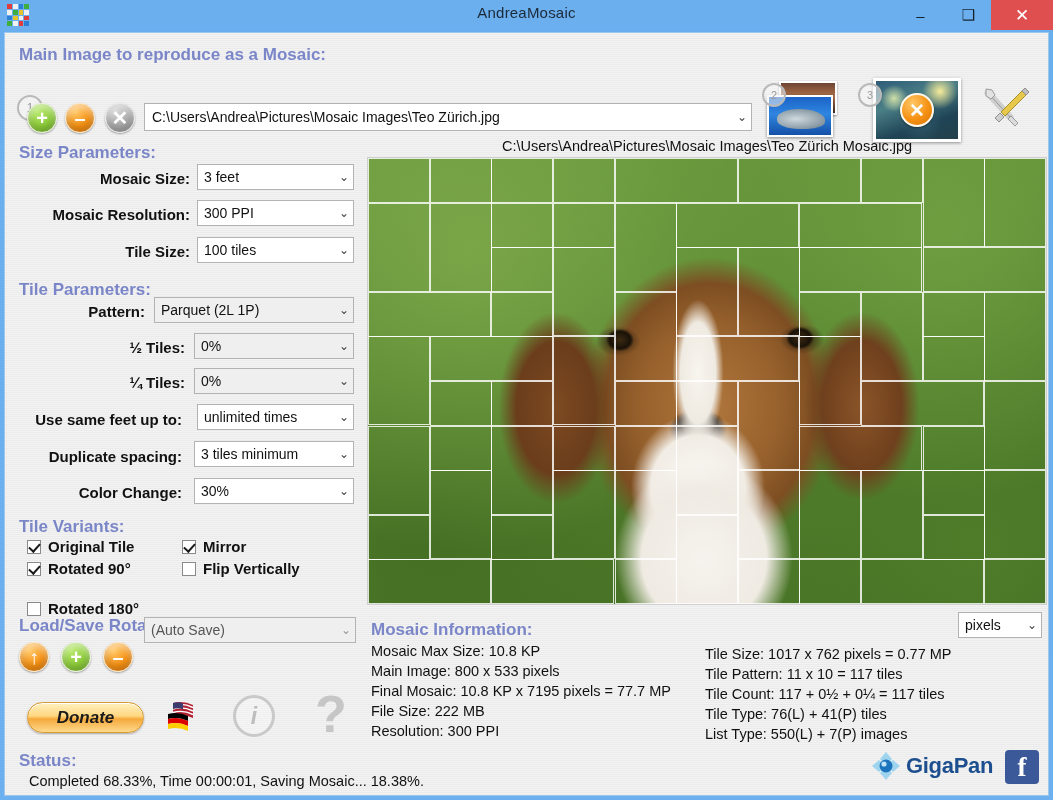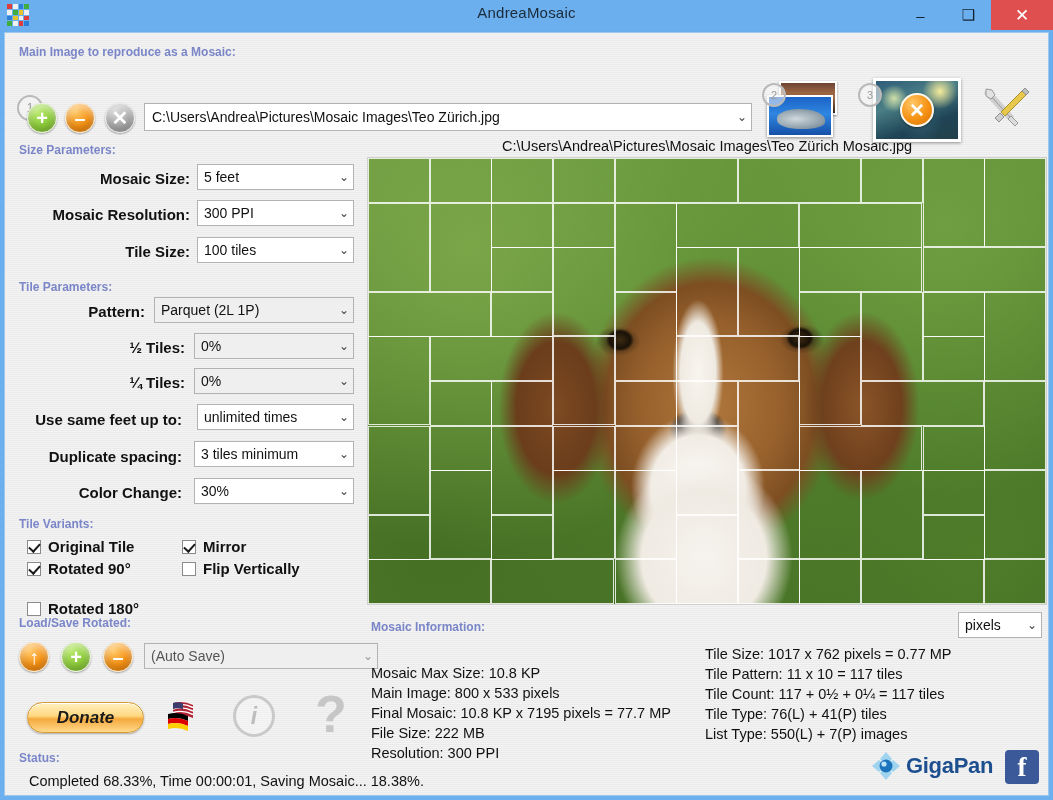--- a/index.html
+++ b/index.html
@@ -46,21 +46,21 @@
     position: absolute; left: 4px; top: 32px;
     width: 1045px; height: 764px;
     background:
       repeating-linear-gradient(180deg, #f3f3f3 0px, #f3f3f3 1px, #ebebeb 1px, #ebebeb 2px);
     border: 1px solid #9dc8ec;
     box-sizing: border-box;
     overflow: hidden;
   }
 
   .grouplabel {
-    color: #7a86c8; font-weight: bold; font-size: 12px;
+    color: #7a86c8; font-weight: bold; font-size: 17px;
   }
 
   
   #main-image-label { position: absolute; left: 14px; top: 12px; }
 
   .circbtn {
     position: absolute; width: 30px; height: 30px; border-radius: 50%;
     box-sizing: border-box; cursor: default;
     box-shadow: 0 1px 2px rgba(0,0,0,.35), inset 0 -5px 7px rgba(0,0,0,.15), inset 0 4px 6px rgba(255,255,255,.55);
     display: flex; align-items: center; justify-content: center;
@@ -249,21 +249,21 @@
     position: absolute; box-sizing: border-box;
     border: 1px solid rgba(255,255,255,.82);
   }
 
   #units-combo {
     position: absolute; left: 953px; top: 579px; width: 84px; height: 26px;
   }
 
   
   #mosaic-info-label { position: absolute; left: 366px; top: 587px; }
-  #info-left  { position: absolute; left: 366px; top: 630px; }
+  #info-left  { position: absolute; left: 366px; top: 608px; }
   #info-right { position: absolute; left: 700px; top: 611px; }
   #info-left div, #info-right div { font-size: 14.5px; color: #111; line-height: 20px; white-space: nowrap; }
 
   
   #gigapan { position: absolute; left: 866px; top: 718px; display: flex; align-items: center; }
   #gigapan .gp-mark {
     width: 30px; height: 30px; position: relative; margin-right: 5px;
   }
   #gigapan .gp-text { font-size: 22px; font-weight: bold; color: #1d4f8f; letter-spacing: -.3px; }
   #facebook {
@@ -341,21 +341,21 @@
           <path d="M20 30 l4 4 -5 5 -4 -4 z" fill="#cfcfcf" stroke="#8f8f8f"></path>
           <path d="M42 8 l4 4 3 -3 -4 -4 z" fill="#bfbfbf" stroke="#8f8f8f"></path>
         </g>
       </svg>
     </div>
 
     <div class="grouplabel sec-label" style="top:110px">Size Parameters:</div>
 
     <div class="fieldlabel" style="top:137px; right:858px">Mosaic Size:</div>
     <div class="combo" style="left:192px; top:131px; width:157px">
-      <span class="val">5 feet</span>
+      <span class="val">3 feet</span>
       <span class="chev">⌄</span>
     </div>
 
     <div class="fieldlabel" style="top:173px; right:858px">Mosaic Resolution:</div>
     <div class="combo" style="left:192px; top:167px; width:157px">
       <span class="val">300 PPI</span>
       <span class="chev">⌄</span>
     </div>
 
     <div class="fieldlabel" style="top:210px; right:858px">Tile Size:</div>
@@ -423,21 +423,21 @@
     <div class="cbrow" style="left:22px; top:567px">
       <span class="cbox"></span>
       <span class="cblabel">Rotated 180°</span>
     </div>
 
     <div class="grouplabel sec-label" style="top:583px">Load/Save Rotated:</div>
 
     <div class="circbtn c-orange" style="left:14px; top:609px">↑</div>
     <div class="circbtn c-green" style="left:56px; top:609px">+</div>
     <div class="circbtn c-orange" style="left:98px; top:609px">–</div>
-    <div class="combo" style="left:139px; top:610px; width:234px; background:#efefef; color:#555">
+    <div class="combo" style="left:139px; top:584px; width:212px; background:#efefef; color:#555">
       <span class="val">(Auto Save)</span>
       <span class="chev" style="color:#9a9a9a">⌄</span>
     </div>
 
     <div id="btn-donate">Donate</div>
 
     <div id="flag-icon">
       <svg viewBox="0 0 42 32" width="42" height="32">
         <path d="M10 3 q10 -3 20 2 l0 13 q-10 -5 -20 -2 z" fill="#b22234"></path>
         <path d="M10 5.5 q10 -3 20 2" stroke="#fff" stroke-width="1.4" fill="none"></path>

